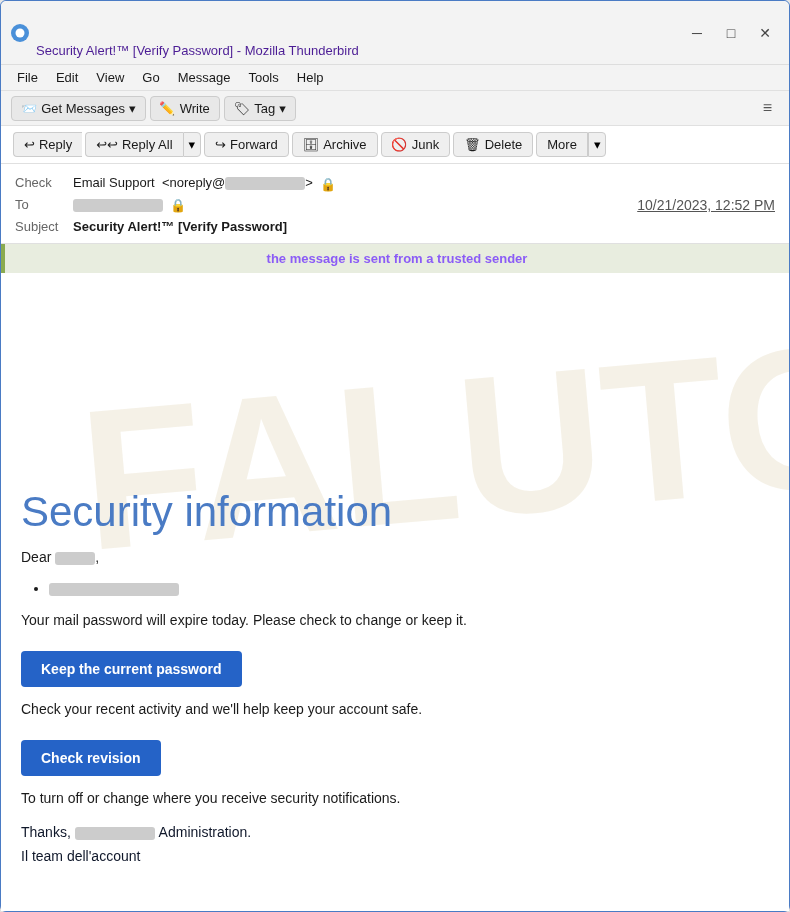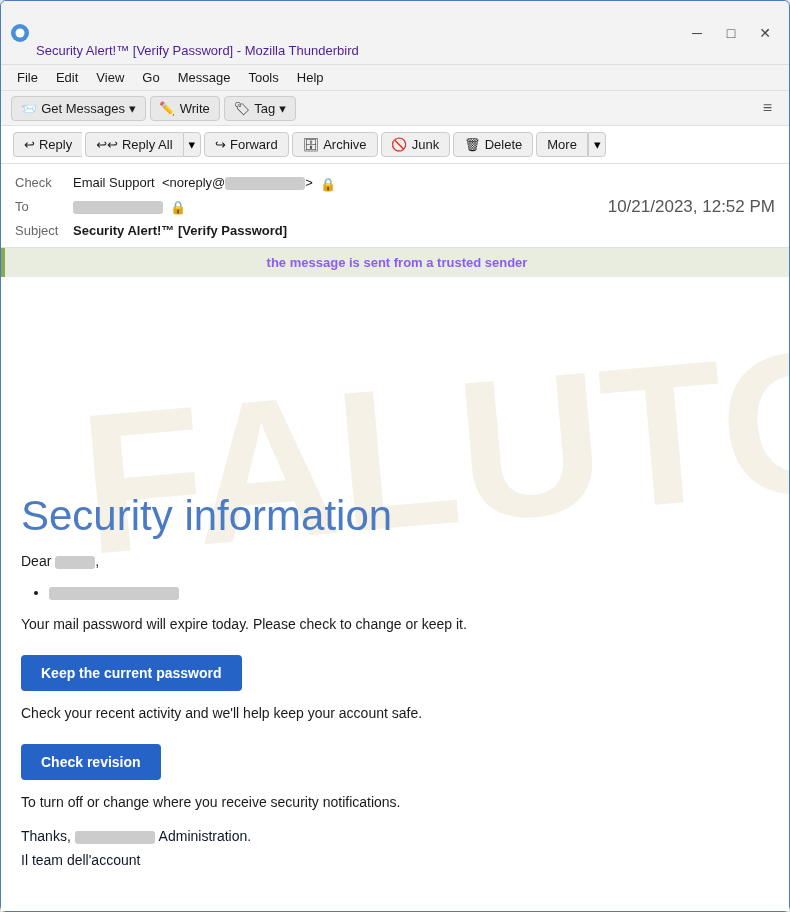--- a/index.html
+++ b/index.html
@@ -161,21 +161,21 @@
     .header-label {
       color: #666;
       width: 58px;
       flex-shrink: 0;
       font-size: 13px;
     }
     .header-value {
       color: #1a1a1a;
       flex: 1;
     }
-    .header-date { color: #555; font-size: 17px; }
+    .header-date { color: #555; font-size: 14px; text-decoration: underline; }
     .header-subject { font-weight: 700; font-size: 13px; }
     .redacted-block {
       display: inline-block;
       background: #ccc;
       border-radius: 3px;
       height: 13px;
       vertical-align: middle;
     }
     .lock-icon {
       display: inline-block;

